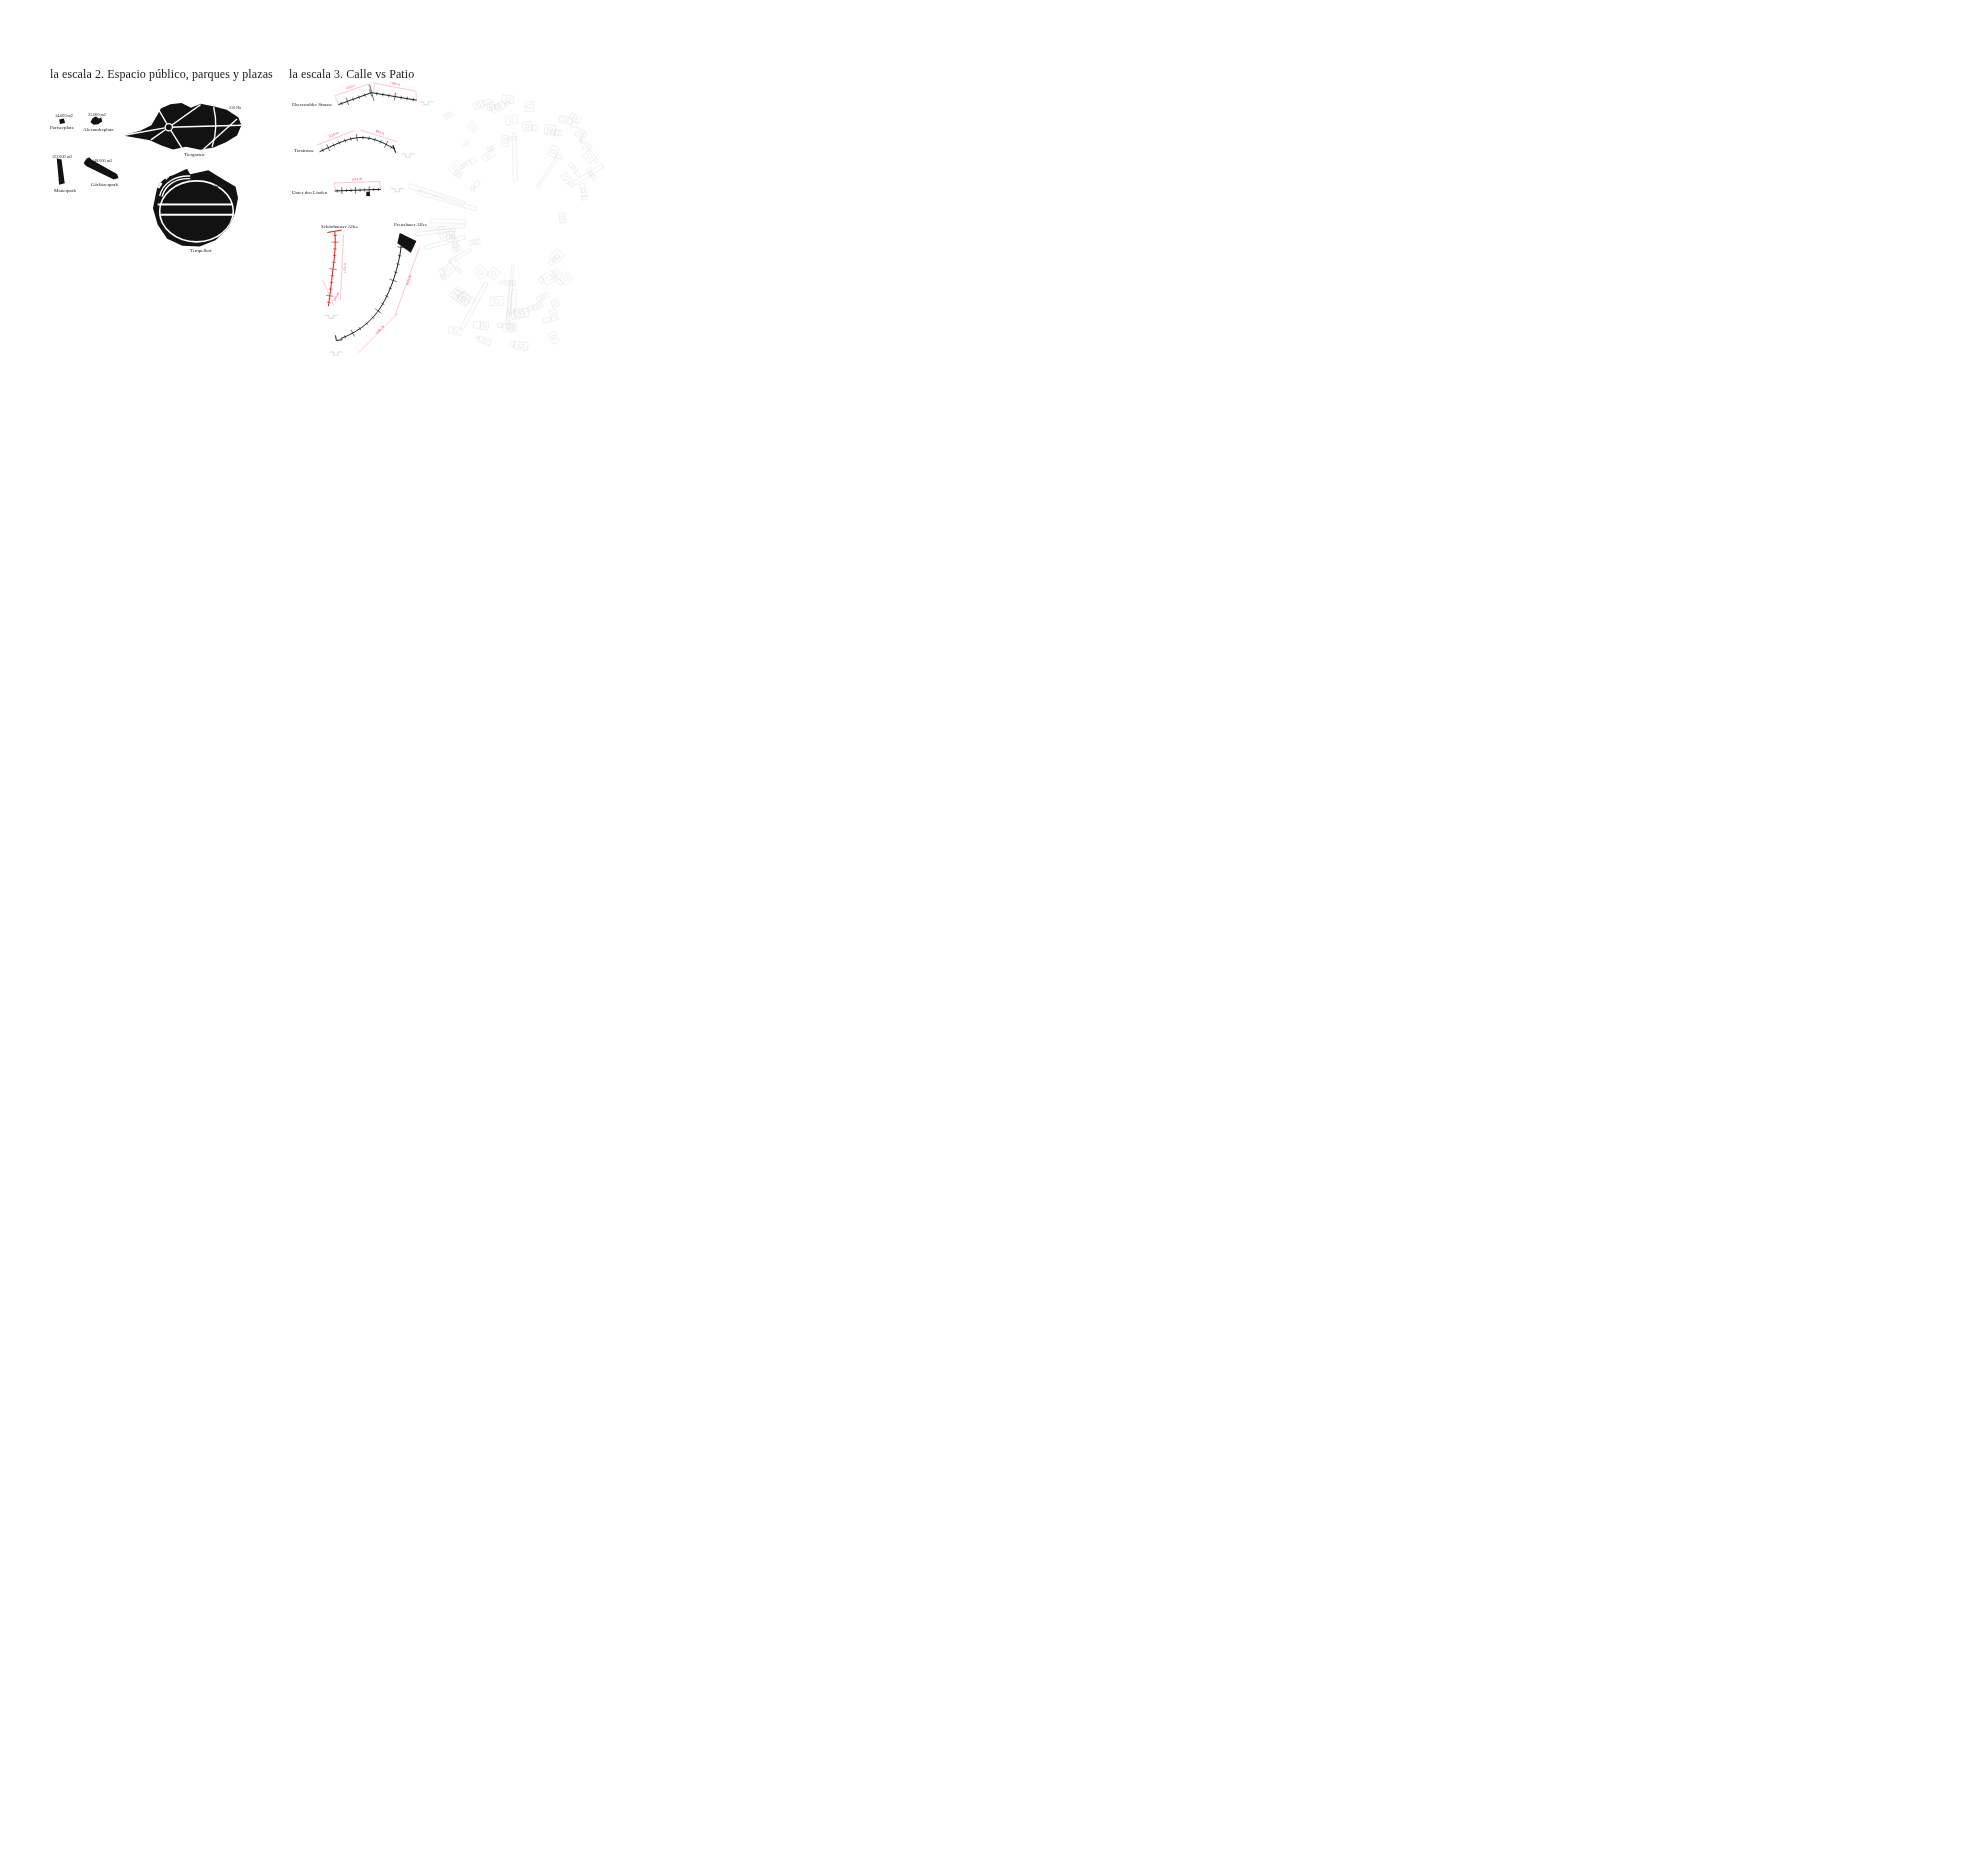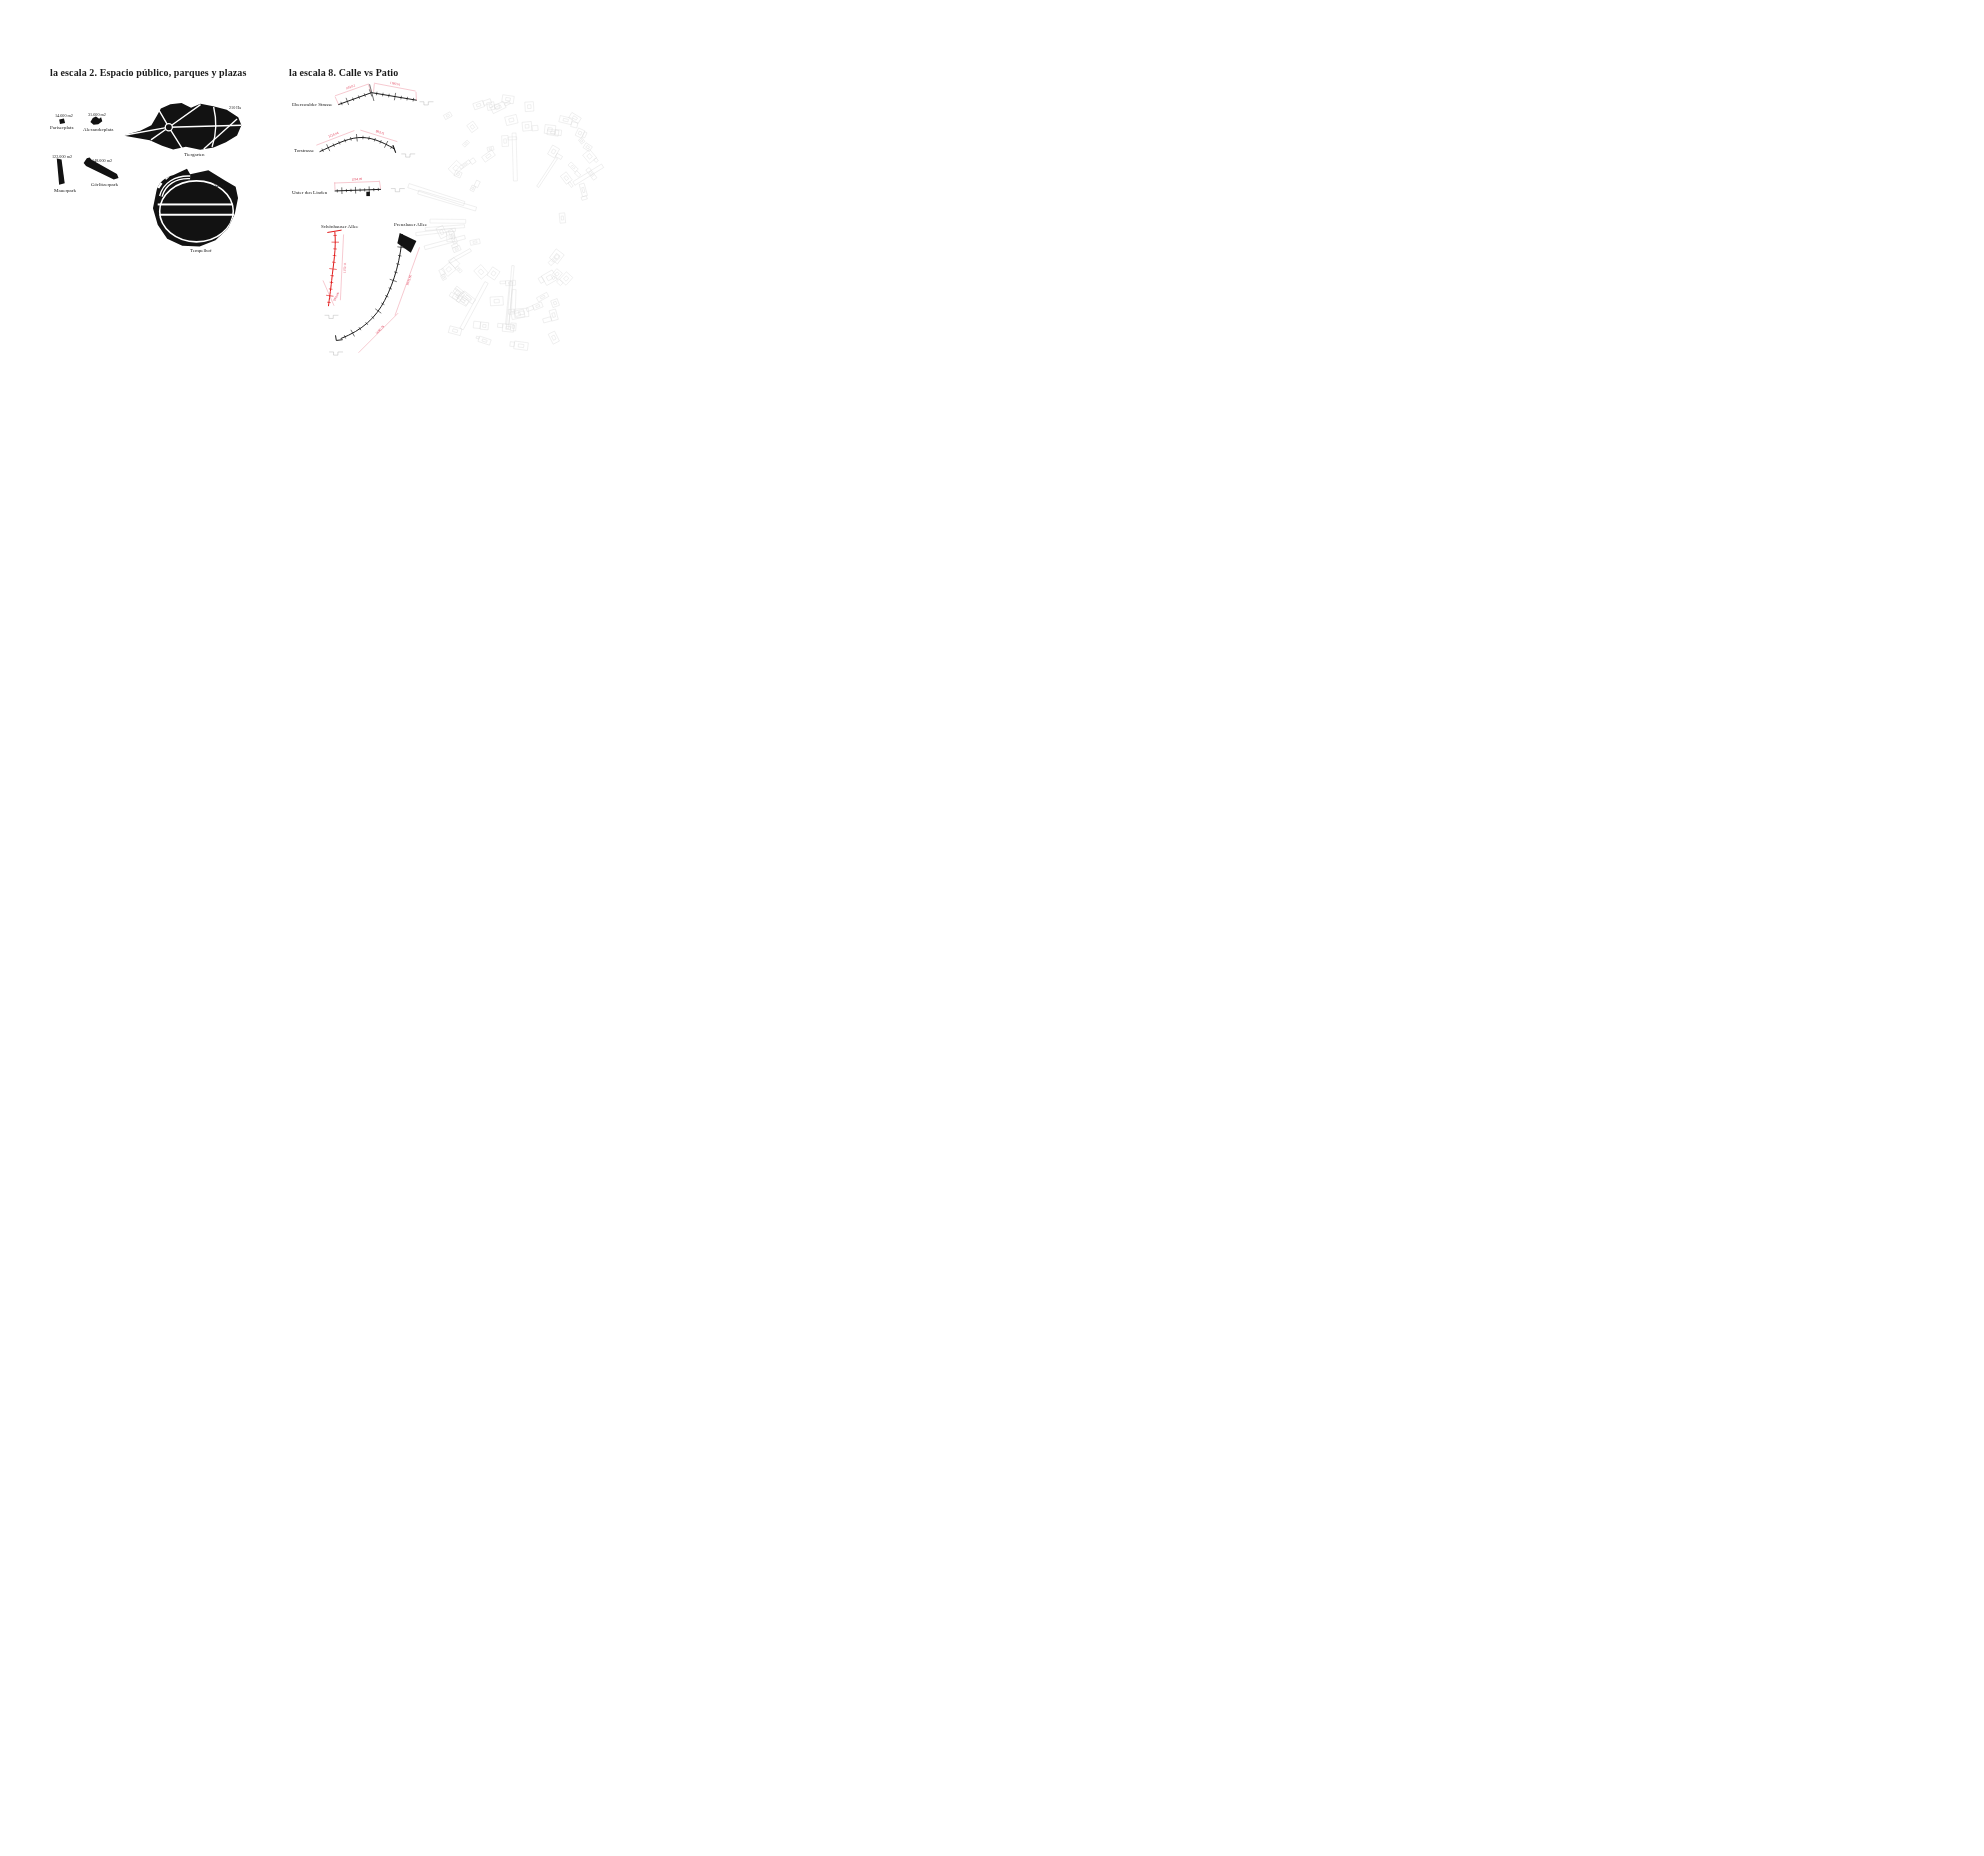--- a/index.html
+++ b/index.html
@@ -1,19 +1,19 @@
 <!DOCTYPE html>
 <html style="--ink: #121212; --text: #1a1a1a; --dimension-red: #e03a55; --street-red: #df0d0d; --pattern-gray: #d7d7d7; --symbol-gray: #9b9b9b;font-size:6.4px"><head>
 <meta charset="utf-8">
 <style>
   *{margin:0;padding:0;box-sizing:border-box}
   html,body{background:#fff}
   body{font-family:"Liberation Serif", serif;color:var(--text,#1a1a1a)}
   #canvas{position:relative;width:614px;height:434px;background:#fff;overflow:hidden}
-  .title{position:absolute;font-weight:700;font-size:10px;letter-spacing:0.1px;color:var(--text)}
+  .title{position:absolute;font-weight:400;font-size:12px;letter-spacing:0.1px;color:var(--text)}
   .label{position:absolute;font-size:5px;color:var(--text);white-space:nowrap}
   .arealabel{position:absolute;font-size:4.2px;color:var(--text);white-space:nowrap}
   .figure{position:absolute}
   svg{display:block;overflow:visible}
   .park{fill:var(--ink)}
   .road{stroke:#fff;fill:none}
   .street-main{fill:none;stroke:var(--ink);stroke-width:2.4;stroke-linecap:round}
   .street-main.red{stroke:var(--street-red)}
   .tick-dark{stroke:var(--ink);stroke-width:1.5}
   .tick-red{stroke:var(--street-red);stroke-width:1.5}
@@ -21,21 +21,21 @@
   .dimtext{fill:var(--dimension-red);font-size:8.5px;font-family:"Liberation Serif",serif;text-anchor:middle}
   .stepsym{fill:none;stroke:var(--symbol-gray);stroke-width:.9}
   .patio{fill:none;stroke:var(--pattern-gray);stroke-width:.9}
 </style>
 </head>
 <body style="background: rgb(255, 255, 255);">
 
 <div id="canvas">
 
   <div class="title" style="left:50px;top:67px">la escala 2. Espacio público, parques y plazas</div>
-  <div class="title" style="left:289px;top:67px">la escala 8. Calle vs Patio</div>
+  <div class="title" style="left:289px;top:67px">la escala 3. Calle vs Patio</div>
 
   <div class="arealabel" style="left:55px;top:113px">14.600 m2</div>
   <div class="figure" style="left:58px;top:118px">
     <svg width="8.7" height="7.1" viewBox="0 0 22 18">
         <polygon class="park" points="3,4 15,1 18,13 5,15"></polygon>
       </svg>
   </div>
   <div class="label" style="left:50px;top:125px">Pariserplatz</div>
 
   <div class="arealabel" style="left:88px;top:112px">31.600 m2</div>

